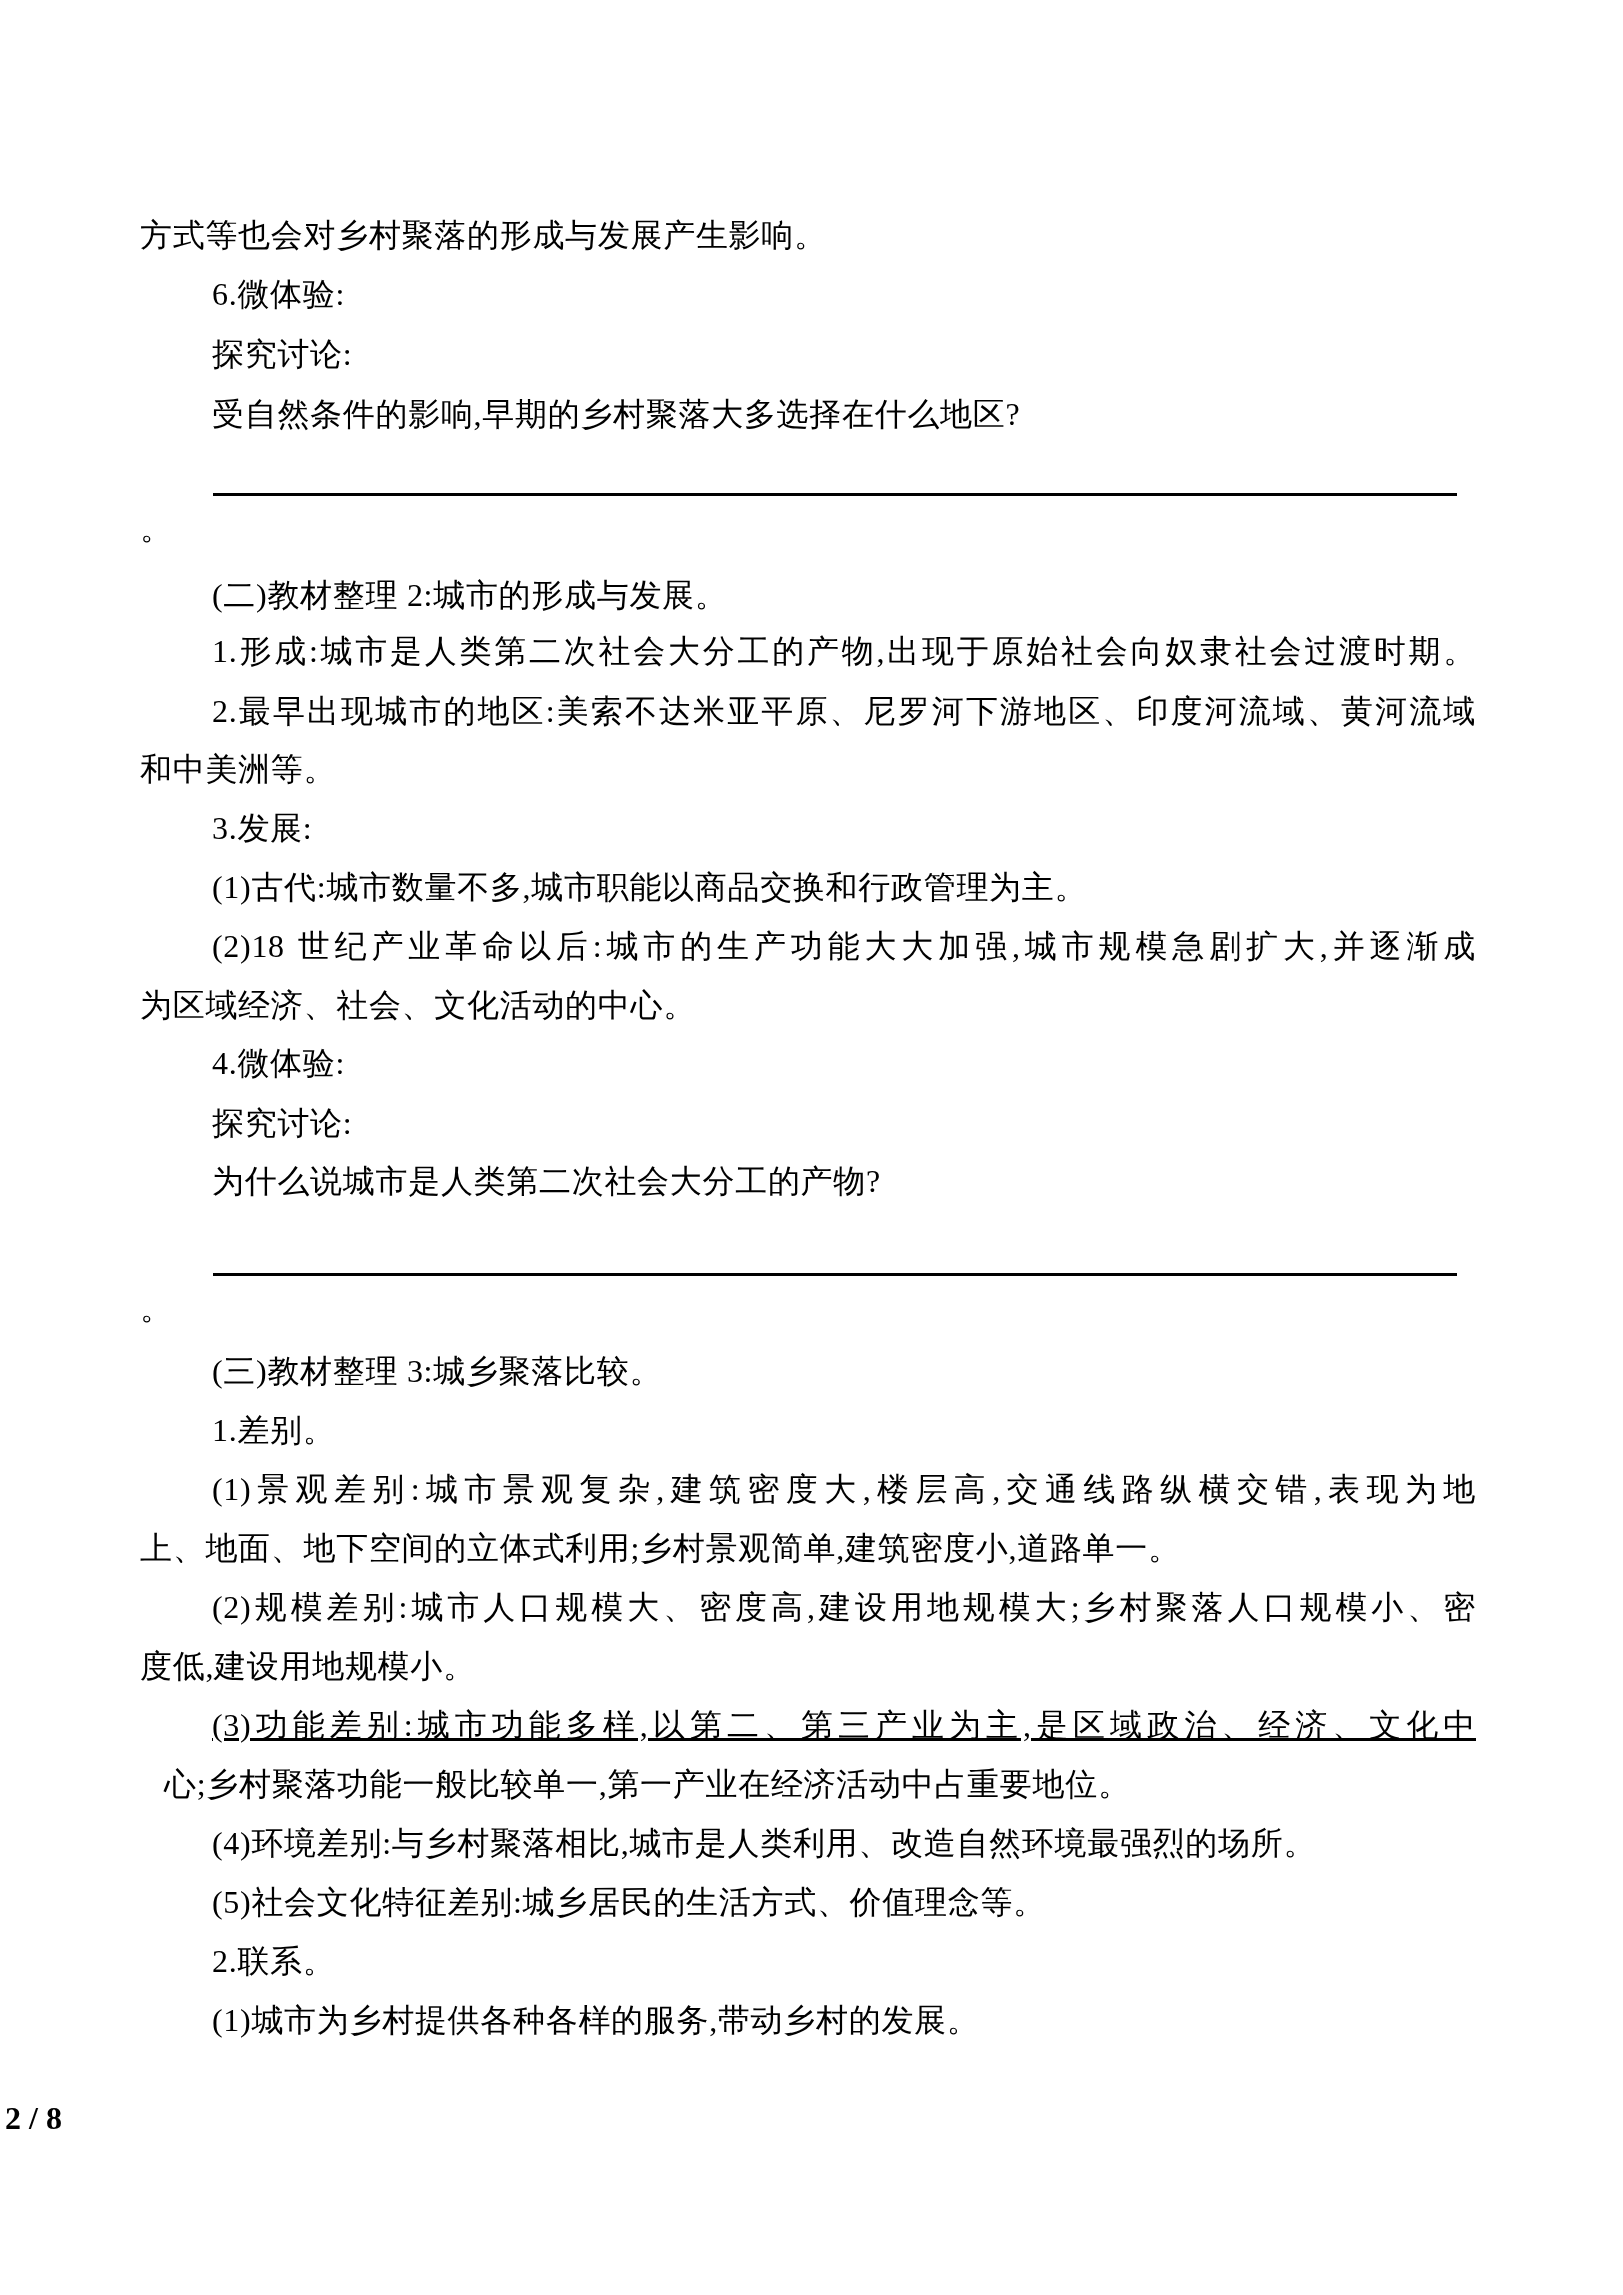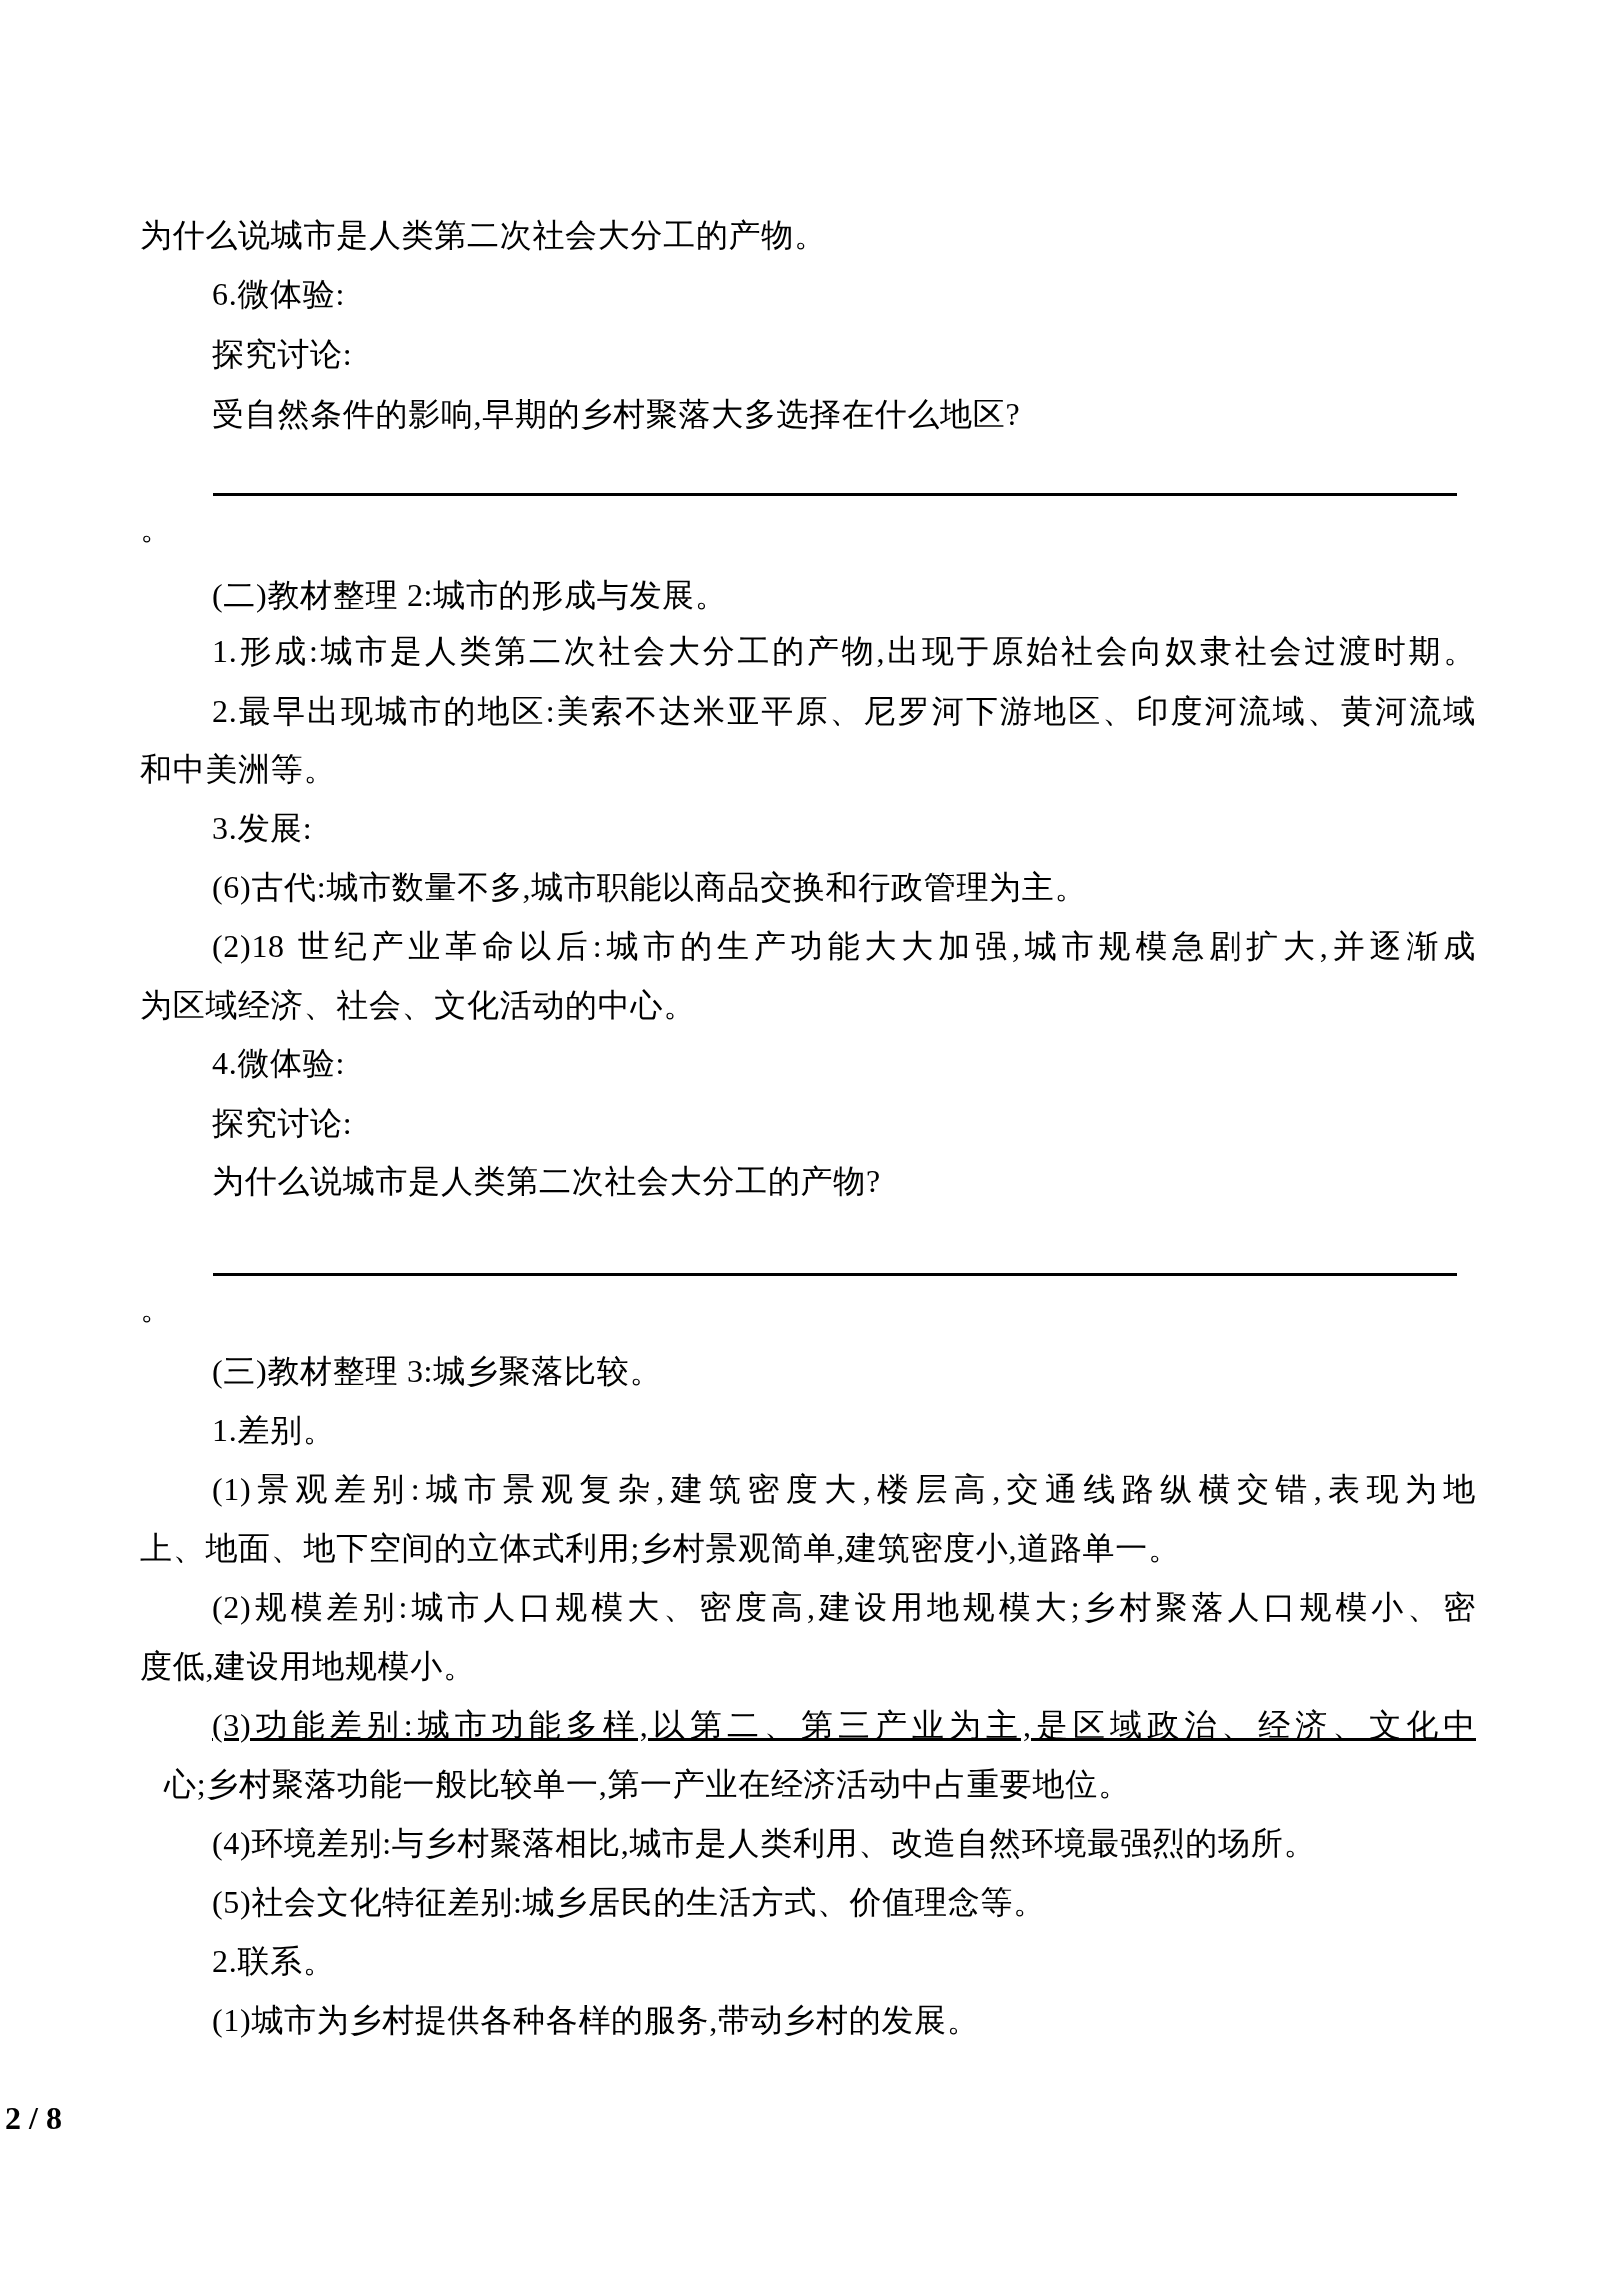--- a/index.html
+++ b/index.html
@@ -53,32 +53,32 @@
     font-size: 32px;
     font-weight: bold;
     font-family: "Liberation Serif", "DejaVu Serif", serif;
   }
 </style>
 </head>
 <body>
 
 <div class="page">
   <div>
-      <div class="line" style="top: 206px;">为什么说城市是人类第二次社会大分工的产物。</div>
+      <div class="line" style="top: 206px;">方式等也会对乡村聚落的形成与发展产生影响。</div>
       <div class="line indent" style="top: 265px;">6.微体验:</div>
       <div class="line indent" style="top: 325px;">探究讨论:</div>
       <div class="line indent" style="top: 385px;">受自然条件的影响,早期的乡村聚落大多选择在什么地区?</div>
       <div class="answer-blank" style="top: 493px;"></div>
       <div class="line" style="top: 499px;">。</div>
       <div class="line indent" style="top: 566px;">(二)教材整理 2:城市的形成与发展。</div>
       <div class="line indent fill" style="top: 622px;">1.形成:城市是人类第二次社会大分工的产物,出现于原始社会向奴隶社会过渡时期。</div>
       <div class="line indent fill" style="top: 682px;">2.最早出现城市的地区:美索不达米亚平原、尼罗河下游地区、印度河流域、黄河流域</div>
       <div class="line" style="top: 740px;">和中美洲等。</div>
       <div class="line indent" style="top: 799px;">3.发展:</div>
-      <div class="line indent" style="top: 858px;">(6)古代:城市数量不多,城市职能以商品交换和行政管理为主。</div>
+      <div class="line indent" style="top: 858px;">(1)古代:城市数量不多,城市职能以商品交换和行政管理为主。</div>
       <div class="line indent fill" style="top: 917px;">(2)18 世纪产业革命以后:城市的生产功能大大加强,城市规模急剧扩大,并逐渐成</div>
       <div class="line" style="top: 976px;">为区域经济、社会、文化活动的中心。</div>
       <div class="line indent" style="top: 1034px;">4.微体验:</div>
       <div class="line indent" style="top: 1094px;">探究讨论:</div>
       <div class="line indent" style="top: 1152px;">为什么说城市是人类第二次社会大分工的产物?</div>
       <div class="answer-blank" style="top: 1273px;"></div>
       <div class="line" style="top: 1279px;">。</div>
       <div class="line indent" style="top: 1342px;">(三)教材整理 3:城乡聚落比较。</div>
       <div class="line indent" style="top: 1401px;">1.差别。</div>
       <div class="line indent fill" style="top: 1460px;">(1)景观差别:城市景观复杂,建筑密度大,楼层高,交通线路纵横交错,表现为地</div>

